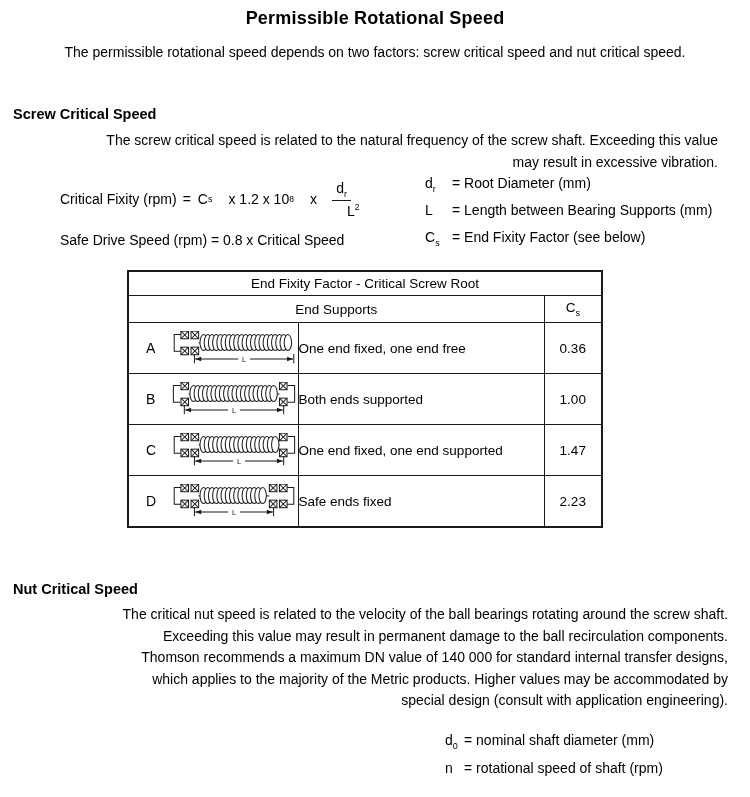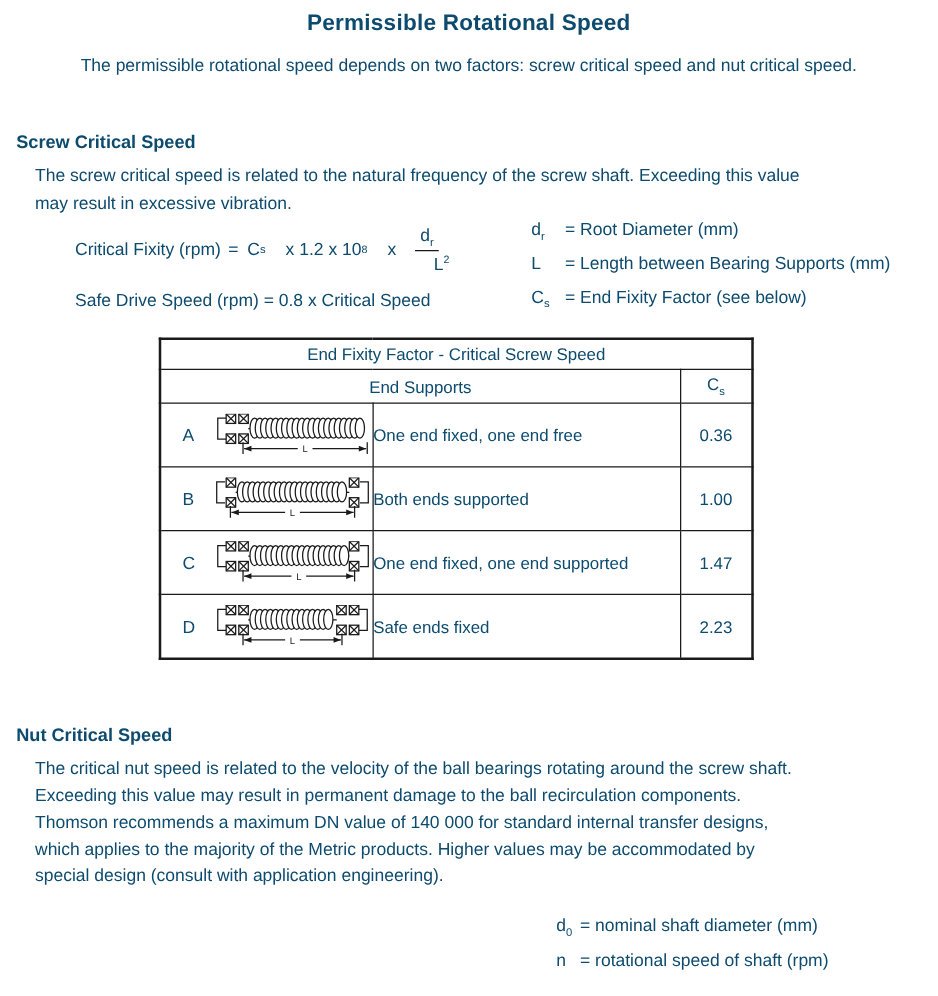--- a/index.html
+++ b/index.html
@@ -1,30 +1,30 @@
 <!DOCTYPE html>
 <html><head>
 <meta charset="utf-8">
 <style>
   html,body { margin:0; padding:0; background:#fff; }
   .page {
     position:relative; width:750px; height:797px; background:#fff;
-    font-family:"Liberation Sans", sans-serif; color:#0c4a6e; overflow:hidden;
+    font-family:"Liberation Sans", sans-serif; color:#000000; overflow:hidden;
   }
   .page-title {
     position:absolute; top:8px; left:0; width:100%; text-align:center;
     font-size:18px; font-weight:bold; letter-spacing:0.2px;
   }
   .intro {
     position:absolute; top:44px; left:0; width:100%; text-align:center; font-size:14px;
   }
   .sec-heading { position:absolute; font-size:14.5px; font-weight:bold; }
   .h-screw { left:13px; top:106px; }
   .h-nut   { left:13px; top:581px; }
-  .body-text { position:absolute; font-size:14px; line-height:21.5px; white-space:pre-line; }
+  .body-text { position:absolute; font-size:14px; line-height:21.5px; white-space:pre-line;text-align:right; }
   .b-screw { left:28px; top:130px; width:690px; }
   .b-nut   { left:28px; top:604px; width:700px; }
 
   .formula-row { position:absolute; left:60px; top:176px; height:46px;
                  display:flex; align-items:center; font-size:14px; }
   .formula-row .eq { margin:0 7px 0 6px; }
   .gap-l { margin-left:16px; }
   sub.sm { font-size:9px; }
   sup.sm { font-size:8.5px; }
   .frac { display:inline-flex; flex-direction:column; align-items:center; margin-left:7px; }
@@ -102,21 +102,21 @@
   <div class="safe-drive">Safe Drive Speed (rpm) = 0.8 x Critical Speed</div>
 
   <table class="fixity">
     <colgroup>
         <col style="width:170px">
         <col style="width:246px">
         <col style="width:58px">
       </colgroup>
     <thead>
       <tr>
-        <th colspan="3" class="t-title">End Fixity Factor - Critical Screw Speed</th>
+        <th colspan="3" class="t-title">End Fixity Factor - Critical Screw Root</th>
       </tr>
       <tr>
         <th colspan="2" class="t-colhead">End Supports</th>
         <th class="t-colhead"><span>C</span><sub class="sm">s</sub></th>
       </tr>
     </thead>
     <tbody>
         <tr>
           <td class="c-diagram">
             <div class="cellflex">

